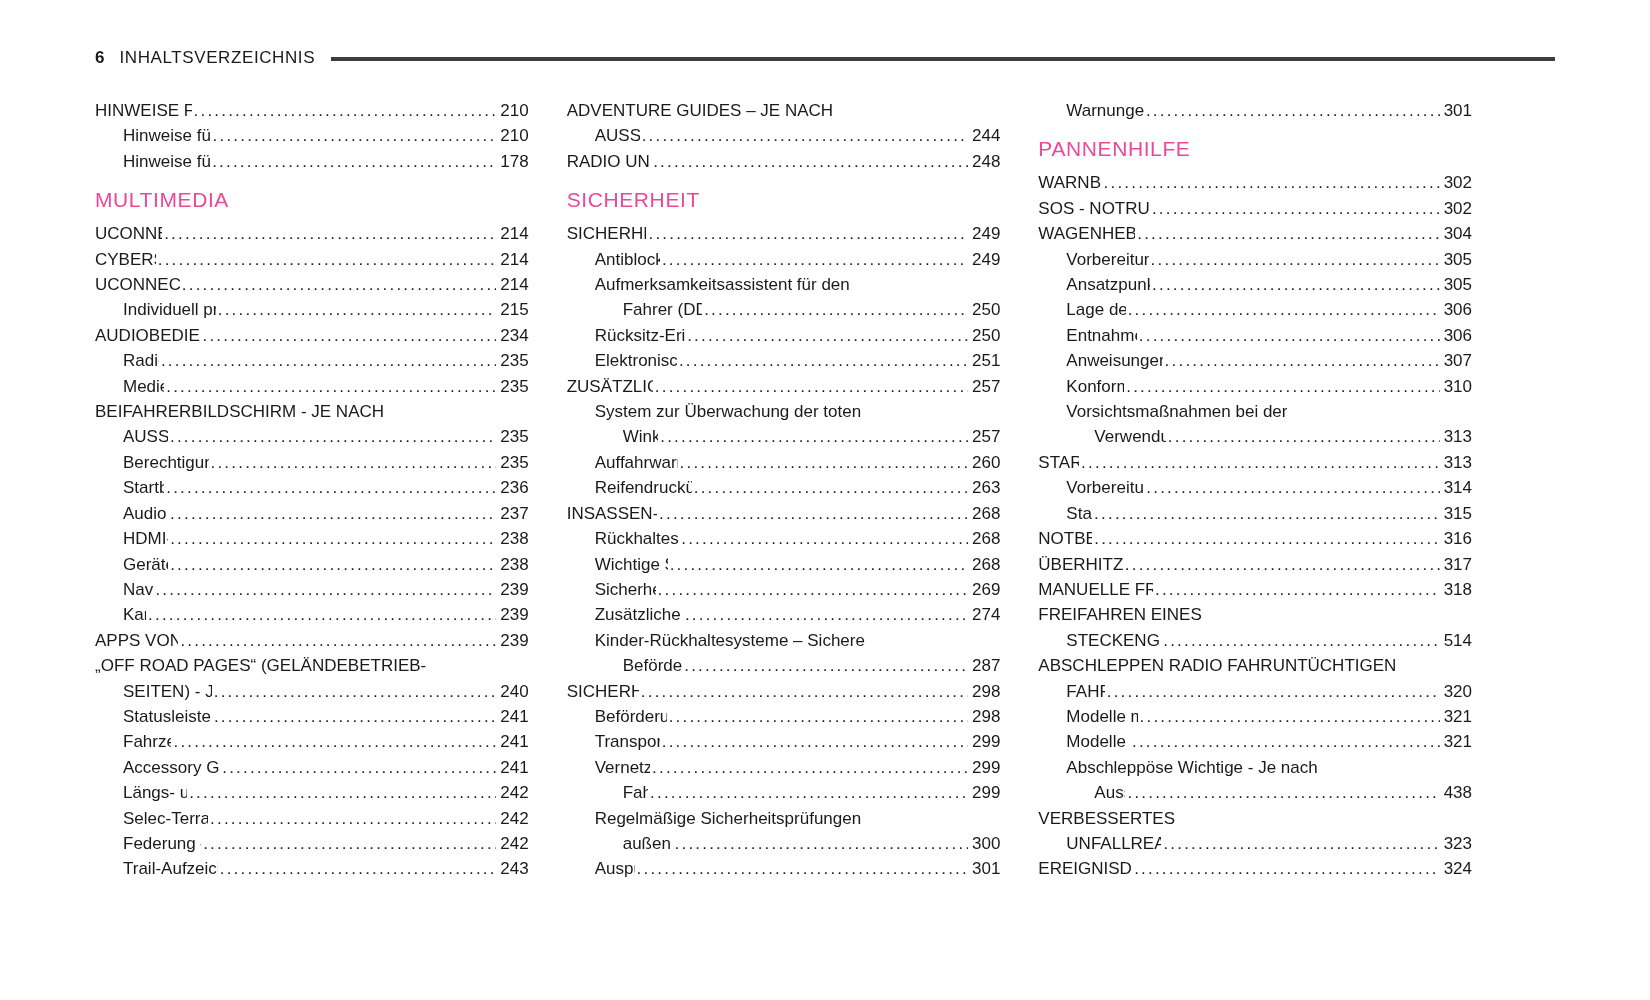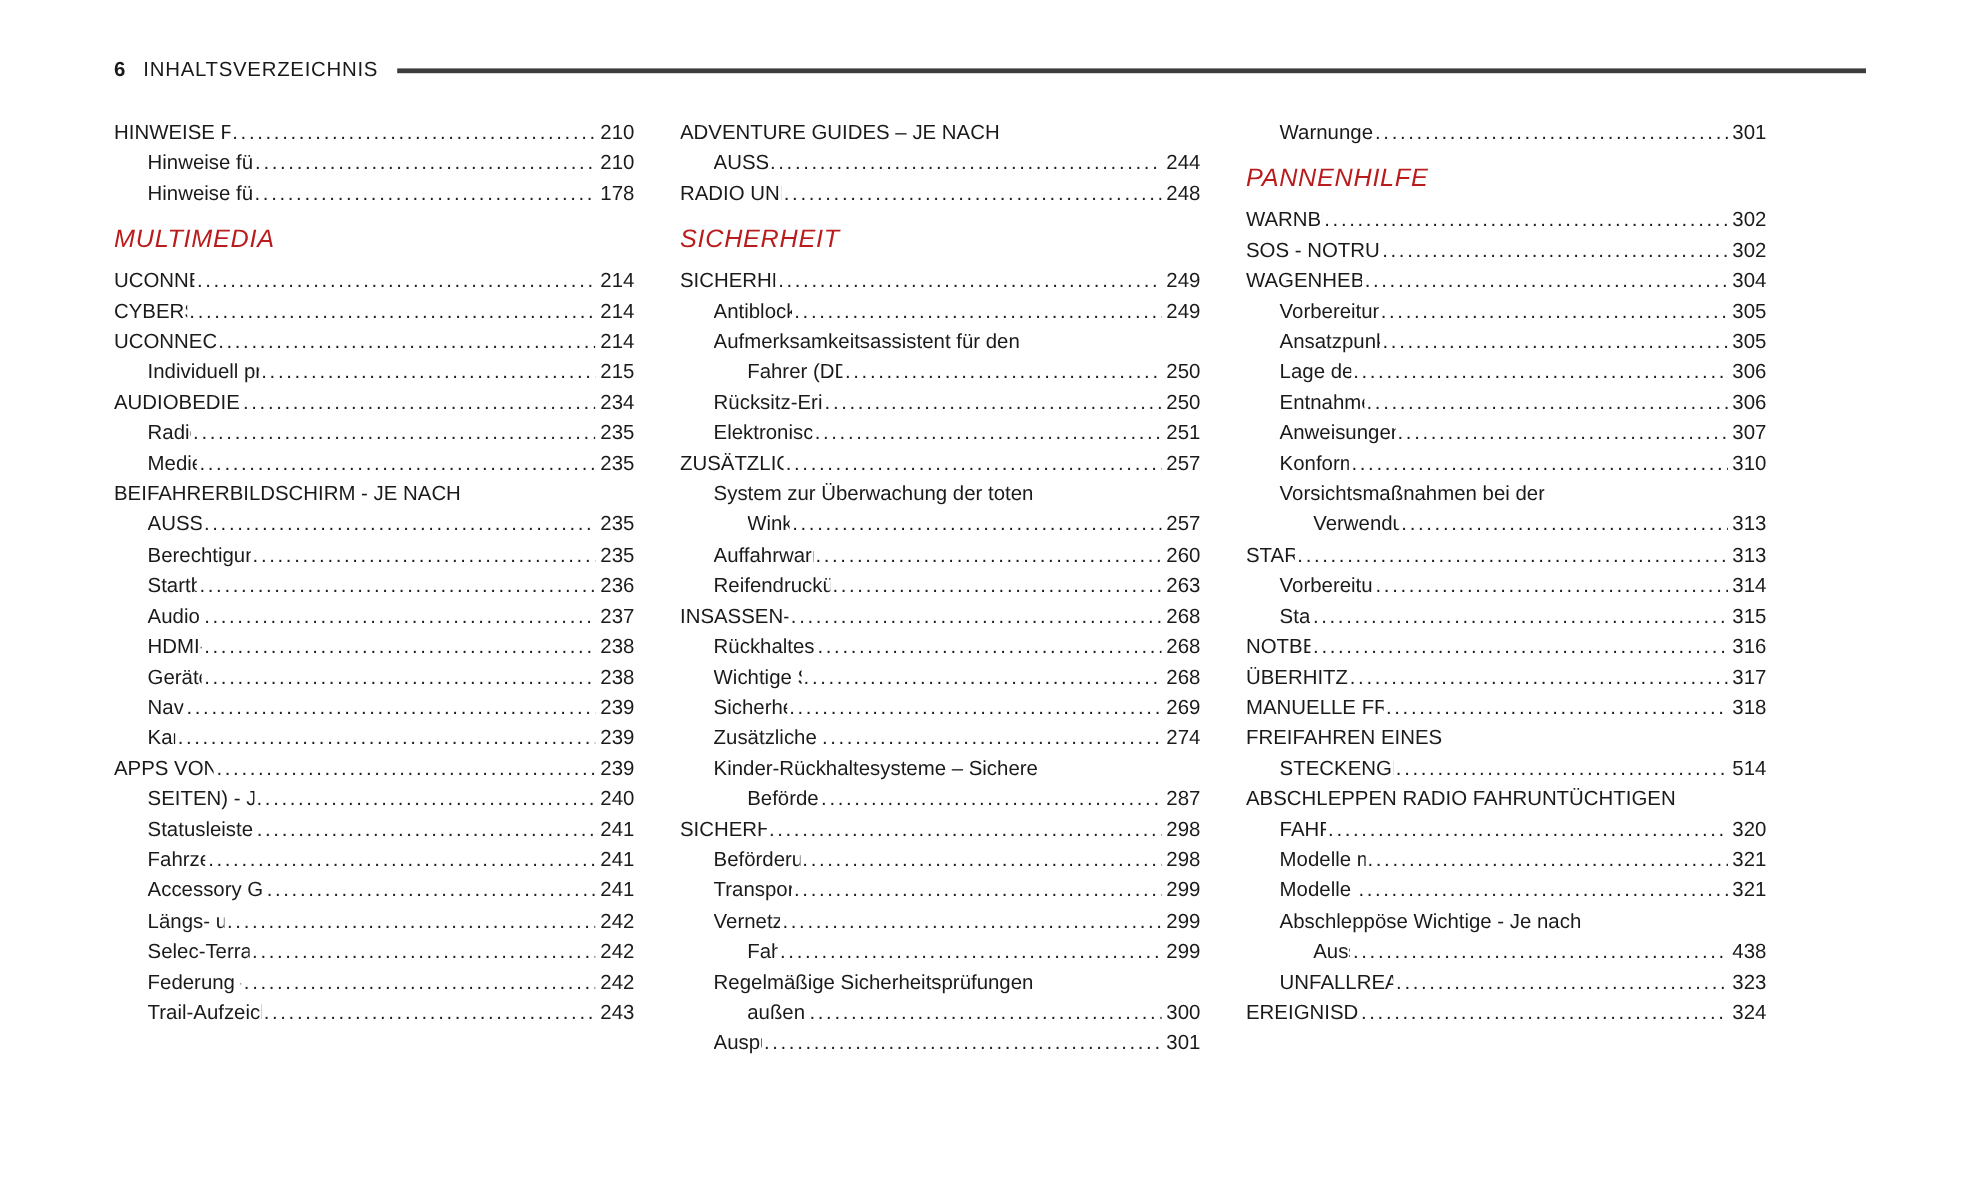--- a/index.html
+++ b/index.html
@@ -73,24 +73,23 @@
     letter-spacing: 2.2px;
     color: #1f1f1f;
   }
   .page-num {
     flex: 0 0 auto;
     margin-left: 2px;
   }
   .section-heading {
     font-size: 21px;
     line-height: 26px;
-    color: #b91c1c;
+    color: #ec4899;
     letter-spacing: 0.6px;
     margin: 13px 0 8px 0;
-    font-style: italic;
   }
 </style>
 </head>
 <body>
 
 <div class="page">
   <div class="header">
     <span class="pagenum">6</span>
     <span class="doc-title">INHALTSVERZEICHNIS</span>
     <div class="rule"></div>
@@ -189,20 +188,23 @@
         <div class="toc-line indent-1">
           <span class="entry-text">Kamera</span>
           <span class="dots"></span>
           <span class="page-num">239</span>
         </div>
         <div class="toc-line indent-0">
           <span class="entry-text">APPS VON DRITTANBIETERN</span>
           <span class="dots"></span>
           <span class="page-num">239</span>
         </div>
+        <div class="toc-line indent-0">
+          <span class="entry-text">„OFF ROAD PAGES“ (GELÄNDEBETRIEB-</span>
+        </div>
         <div class="toc-line indent-1">
           <span class="entry-text">SEITEN) - JE NACH AUSSTATTUNG</span>
           <span class="dots"></span>
           <span class="page-num">240</span>
         </div>
         <div class="toc-line indent-1">
           <span class="entry-text">Statusleiste der Geländebetriebseiten</span>
           <span class="dots"></span>
           <span class="page-num">241</span>
         </div>
@@ -491,20 +493,23 @@
           <span class="dots"></span>
           <span class="page-num">321</span>
         </div>
         <div class="toc-line indent-1">
           <span class="entry-text">Abschleppöse Wichtige - Je nach</span>
         </div>
         <div class="toc-line indent-2">
           <span class="entry-text">Ausstattung</span>
           <span class="dots"></span>
           <span class="page-num">438</span>
+        </div>
+        <div class="toc-line indent-0">
+          <span class="entry-text">VERBESSERTES</span>
         </div>
         <div class="toc-line indent-1">
           <span class="entry-text">UNFALLREAKTIONSSYSTEM (OHREN)</span>
           <span class="dots"></span>
           <span class="page-num">323</span>
         </div>
         <div class="toc-line indent-0">
           <span class="entry-text">EREIGNISDATENSPEICHER (EDR)</span>
           <span class="dots"></span>
           <span class="page-num">324</span>

